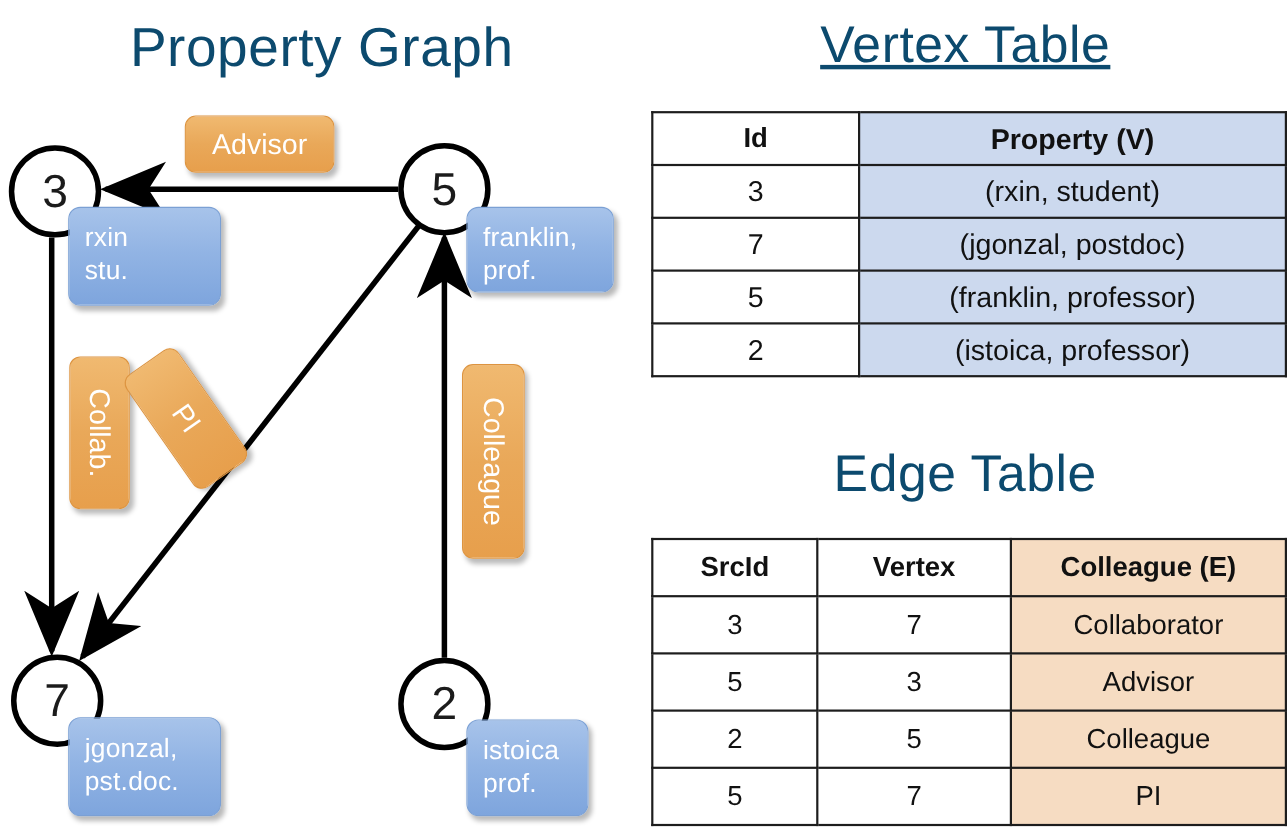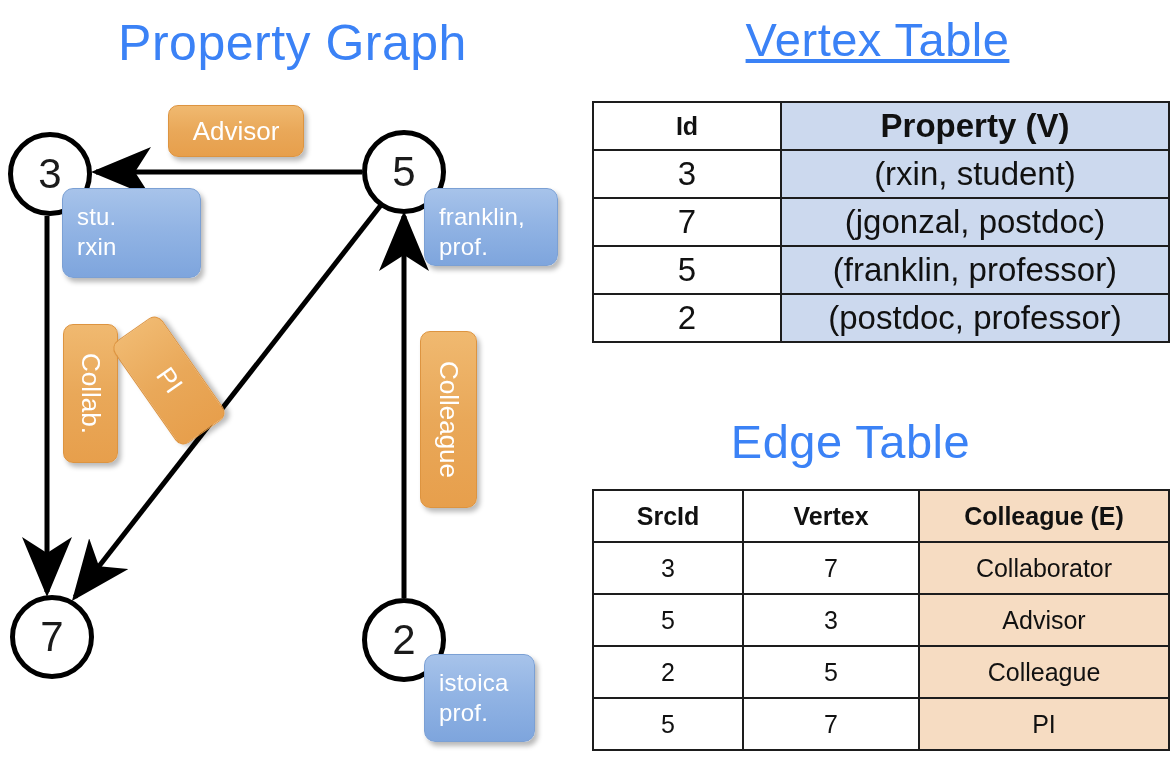--- a/index.html
+++ b/index.html
@@ -14,43 +14,42 @@
     overflow: hidden;
     font-family: "Liberation Sans", sans-serif;
     color: #000000;
   }
 
   
   .title {
     position: absolute;
     font-family: "Liberation Sans", sans-serif;
     font-weight: 300;
-    color: #3b82f6;
+    color: #0c4a6e;
     letter-spacing: 0.5px;
     white-space: nowrap;
   }
   #title-property-graph {
     left: 0; top: 14px; width: 585px;
     text-align: center;
     font-size: 50px;
     line-height: 58px;
   }
   #title-vertex-table {
     left: 585px; top: 12px; width: 585px;
     text-align: center;
     font-size: 47px;
     line-height: 56px;
     text-decoration: underline;
   }
   #title-edge-table {
-    left: 558px; top: 402px; width: 585px;
+    left: 585px; top: 402px; width: 585px;
     text-align: center;
     font-size: 47px;
     line-height: 56px;
-    margin-top: 12px;
   }
 
   
   #graph-panel {
     position: absolute;
     left: 0; top: 0;
     width: 585px; height: 760px;
   }
   #graph-edges {
     position: absolute;
@@ -160,21 +159,21 @@
   .tbl th {
     font-weight: 700;
   }
 
   #vertex-table {
     left: 592px; top: 101px;
     width: 576px;
   }
   #vertex-table col.c-id  { width: 188px; }
   #vertex-table col.c-pr  { width: 388px; }
-  #vertex-table th, #vertex-table td { height: 46px; font-size: 33px; }
+  #vertex-table th, #vertex-table td { height: 46px; font-size: 26px; }
   #vertex-table th.h-id { font-size: 25px; }
   #vertex-table .prop-col { background: #ccd9ee; }
 
   #edge-table {
     left: 592px; top: 489px;
     width: 576px;
   }
   #edge-table col.c-src { width: 150px; }
   #edge-table col.c-dst { width: 176px; }
   #edge-table col.c-pe  { width: 250px; }
@@ -213,26 +212,30 @@
     <span class="node-label">5</span>
   </div>
   <div class="node" id="node-7">
     <span class="node-label">7</span>
   </div>
   <div class="node" id="node-2">
     <span class="node-label">2</span>
   </div>
 
   <div class="vbox" id="vbox-3">
+    <span class="vline">rxin</span>
     <span class="vline">stu.</span>
-    <span class="vline">rxin</span>
   </div>
   <div class="vbox" id="vbox-5">
     <span class="vline">franklin,</span>
     <span class="vline">prof.</span>
+  </div>
+  <div class="vbox" id="vbox-7">
+    <span class="vline">jgonzal,</span>
+    <span class="vline">pst.doc.</span>
   </div>
   <div class="vbox" id="vbox-2">
     <span class="vline">istoica</span>
     <span class="vline">prof.</span>
   </div>
 
   <div class="ebox" id="ebox-advisor">
     <span class="rot">Advisor</span>
   </div>
   <div class="ebox" id="ebox-collab">
@@ -265,21 +268,21 @@
     <tr>
       <td>7</td>
       <td class="prop-col">(jgonzal, postdoc)</td>
     </tr>
     <tr>
       <td>5</td>
       <td class="prop-col">(franklin, professor)</td>
     </tr>
     <tr>
       <td>2</td>
-      <td class="prop-col">(postdoc, professor)</td>
+      <td class="prop-col">(istoica, professor)</td>
     </tr>
   </tbody>
 </table>
 
 <table class="tbl" id="edge-table">
   <colgroup>
       <col class="c-src">
       <col class="c-dst">
       <col class="c-pe">
     </colgroup>

